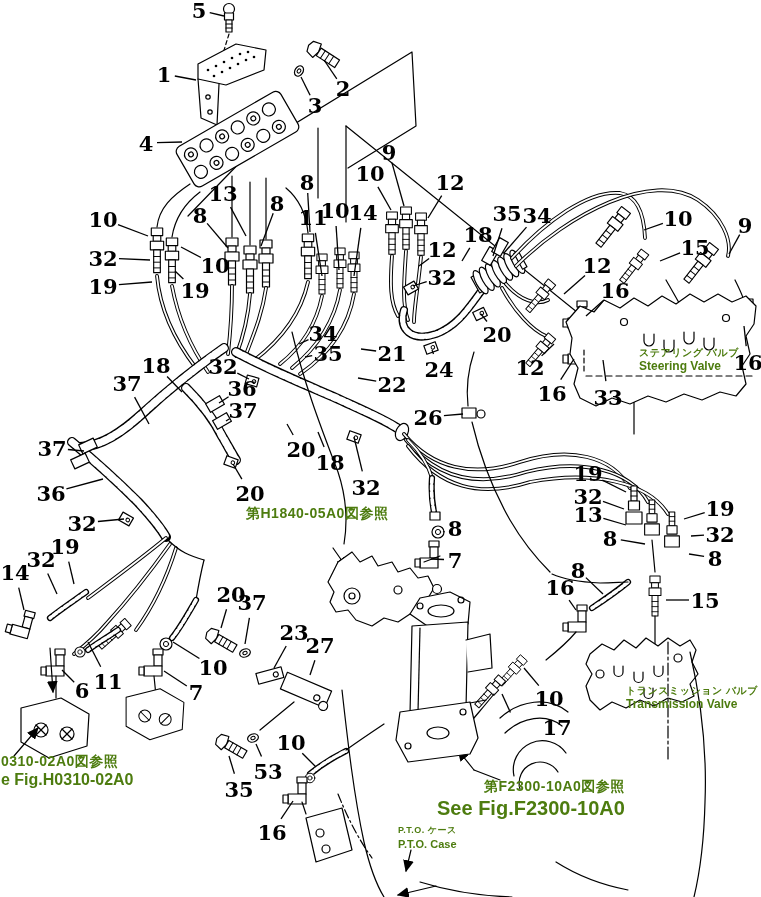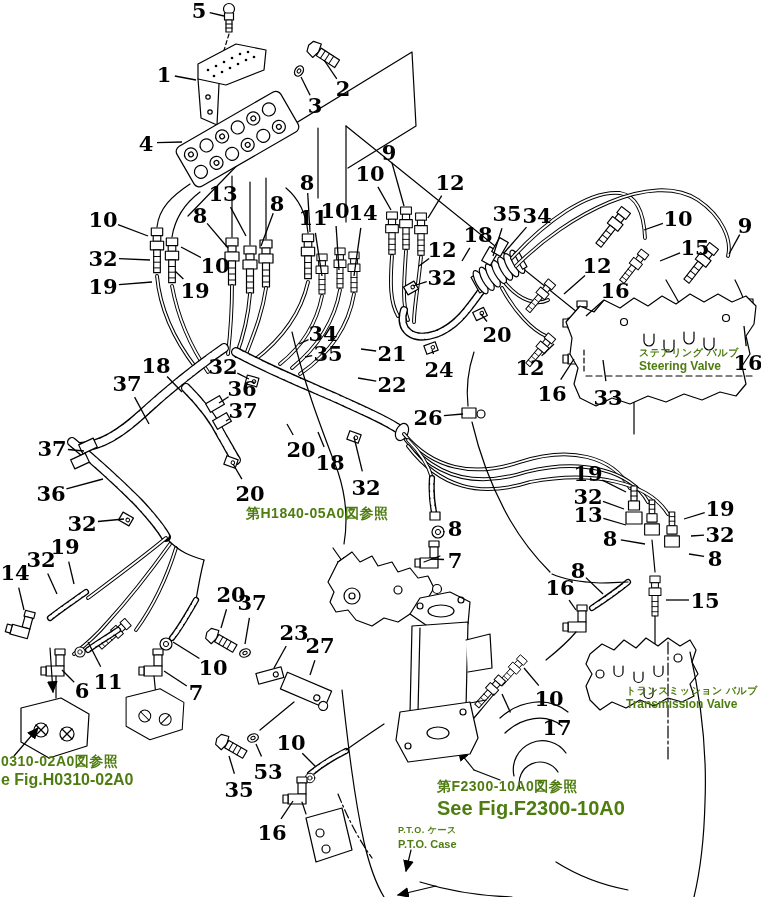--- a/index.html
+++ b/index.html
@@ -614,21 +614,21 @@
 
   <div id="annos">
       <div class="anno" style="left: 246px; top: 504px;">
         <div class="jp" style="font-size: 14px;">第H1840-05A0図参照</div>
       </div>
       <div class="anno" style="left: 1px; top: 752px;">
         <div class="jp" style="font-size: 14px;">0310-02A0図参照</div>
         <div class="en" style="font-size: 16px;">e Fig.H0310-02A0</div>
       </div>
       <div class="anno" style="left: 437px; top: 777px;">
-        <div class="jp" style="font-size: 14px;">第F2300-10A0図参照</div>
+        <div class="jp" style="font-size: 14px; text-align: right;">第F2300-10A0図参照</div>
         <div class="en" style="font-size: 20px;">See Fig.F2300-10A0</div>
       </div>
       <div class="anno" style="left: 639px; top: 346px;">
         <div class="jp" style="font-size: 10px;">ステアリング バルブ</div>
         <div class="en" style="font-size: 12px;">Steering Valve</div>
       </div>
       <div class="anno" style="left: 626px; top: 684px;">
         <div class="jp" style="font-size: 10px;">トランスミッション バルブ</div>
         <div class="en" style="font-size: 12px;">Transmission Valve</div>
       </div>

